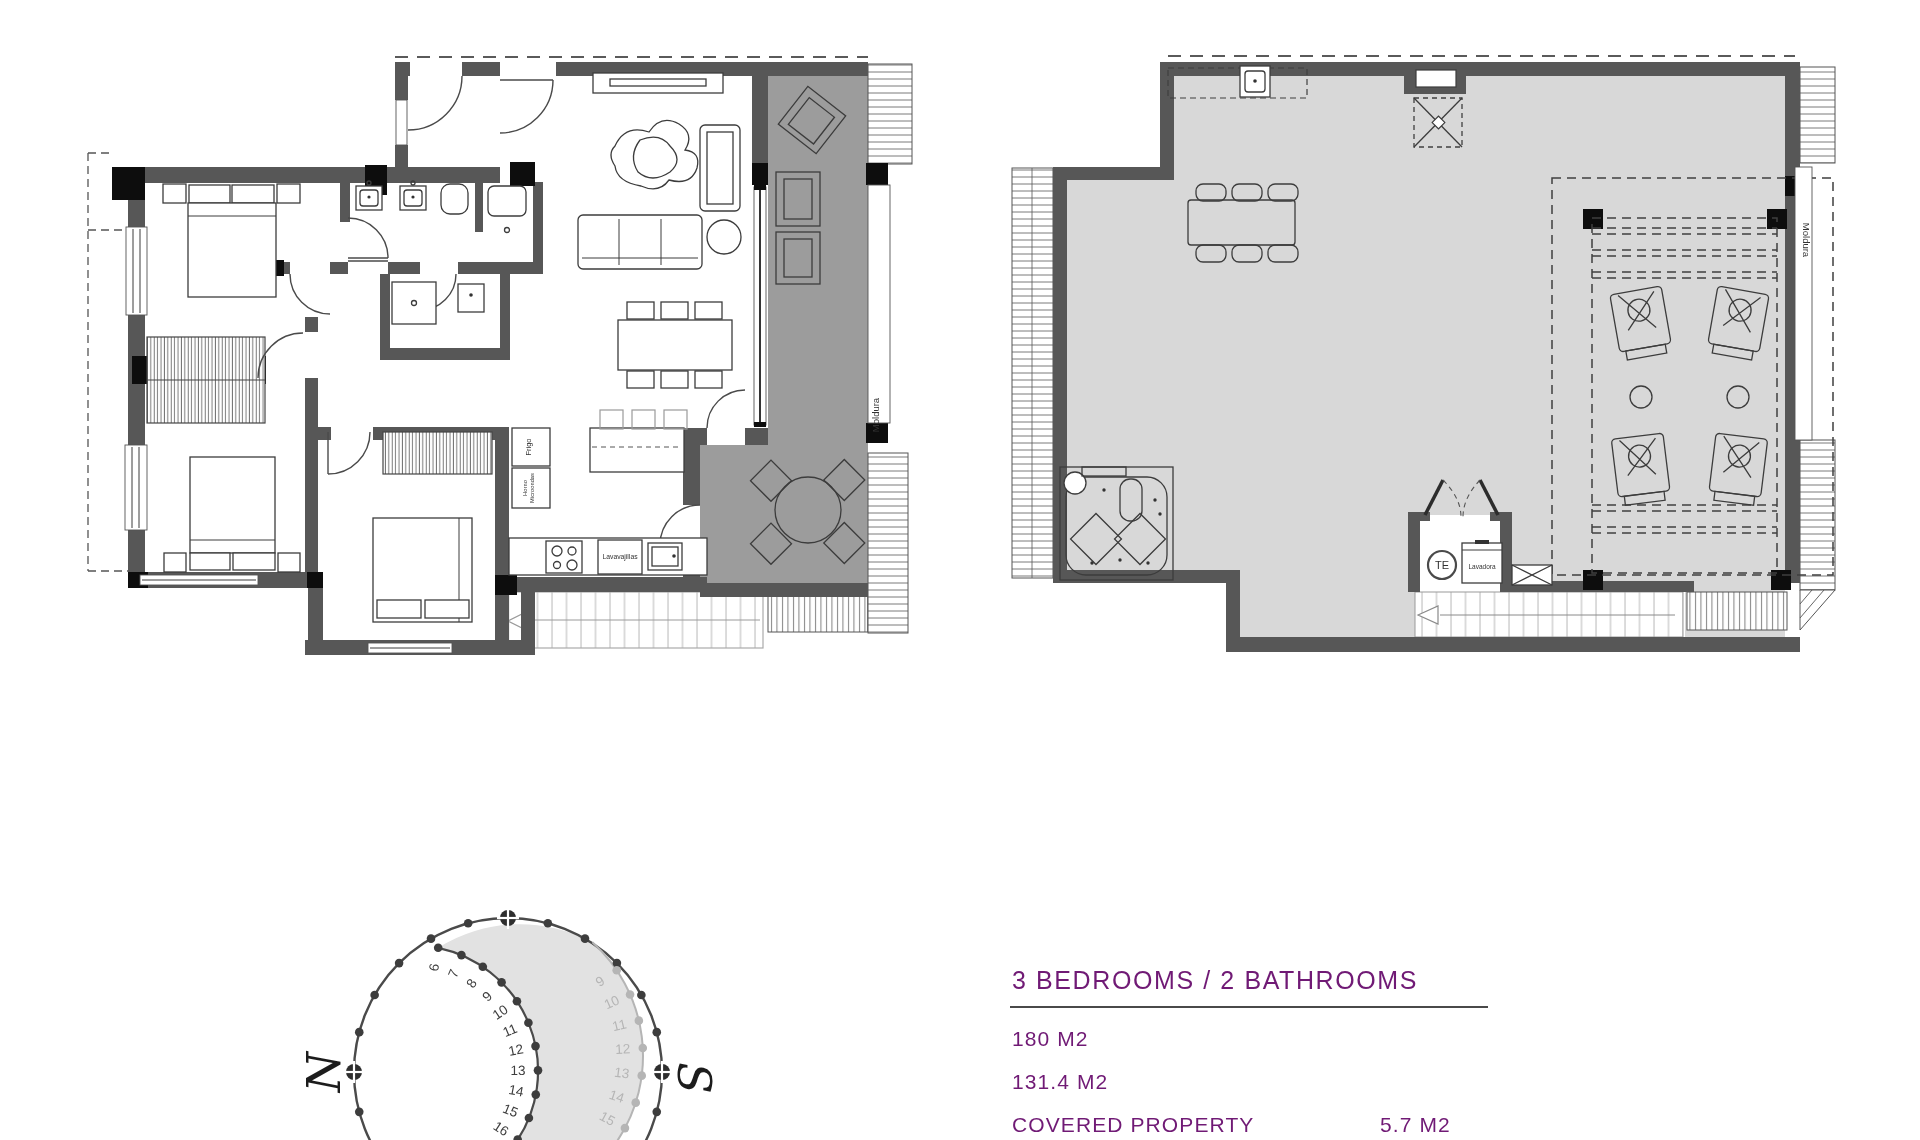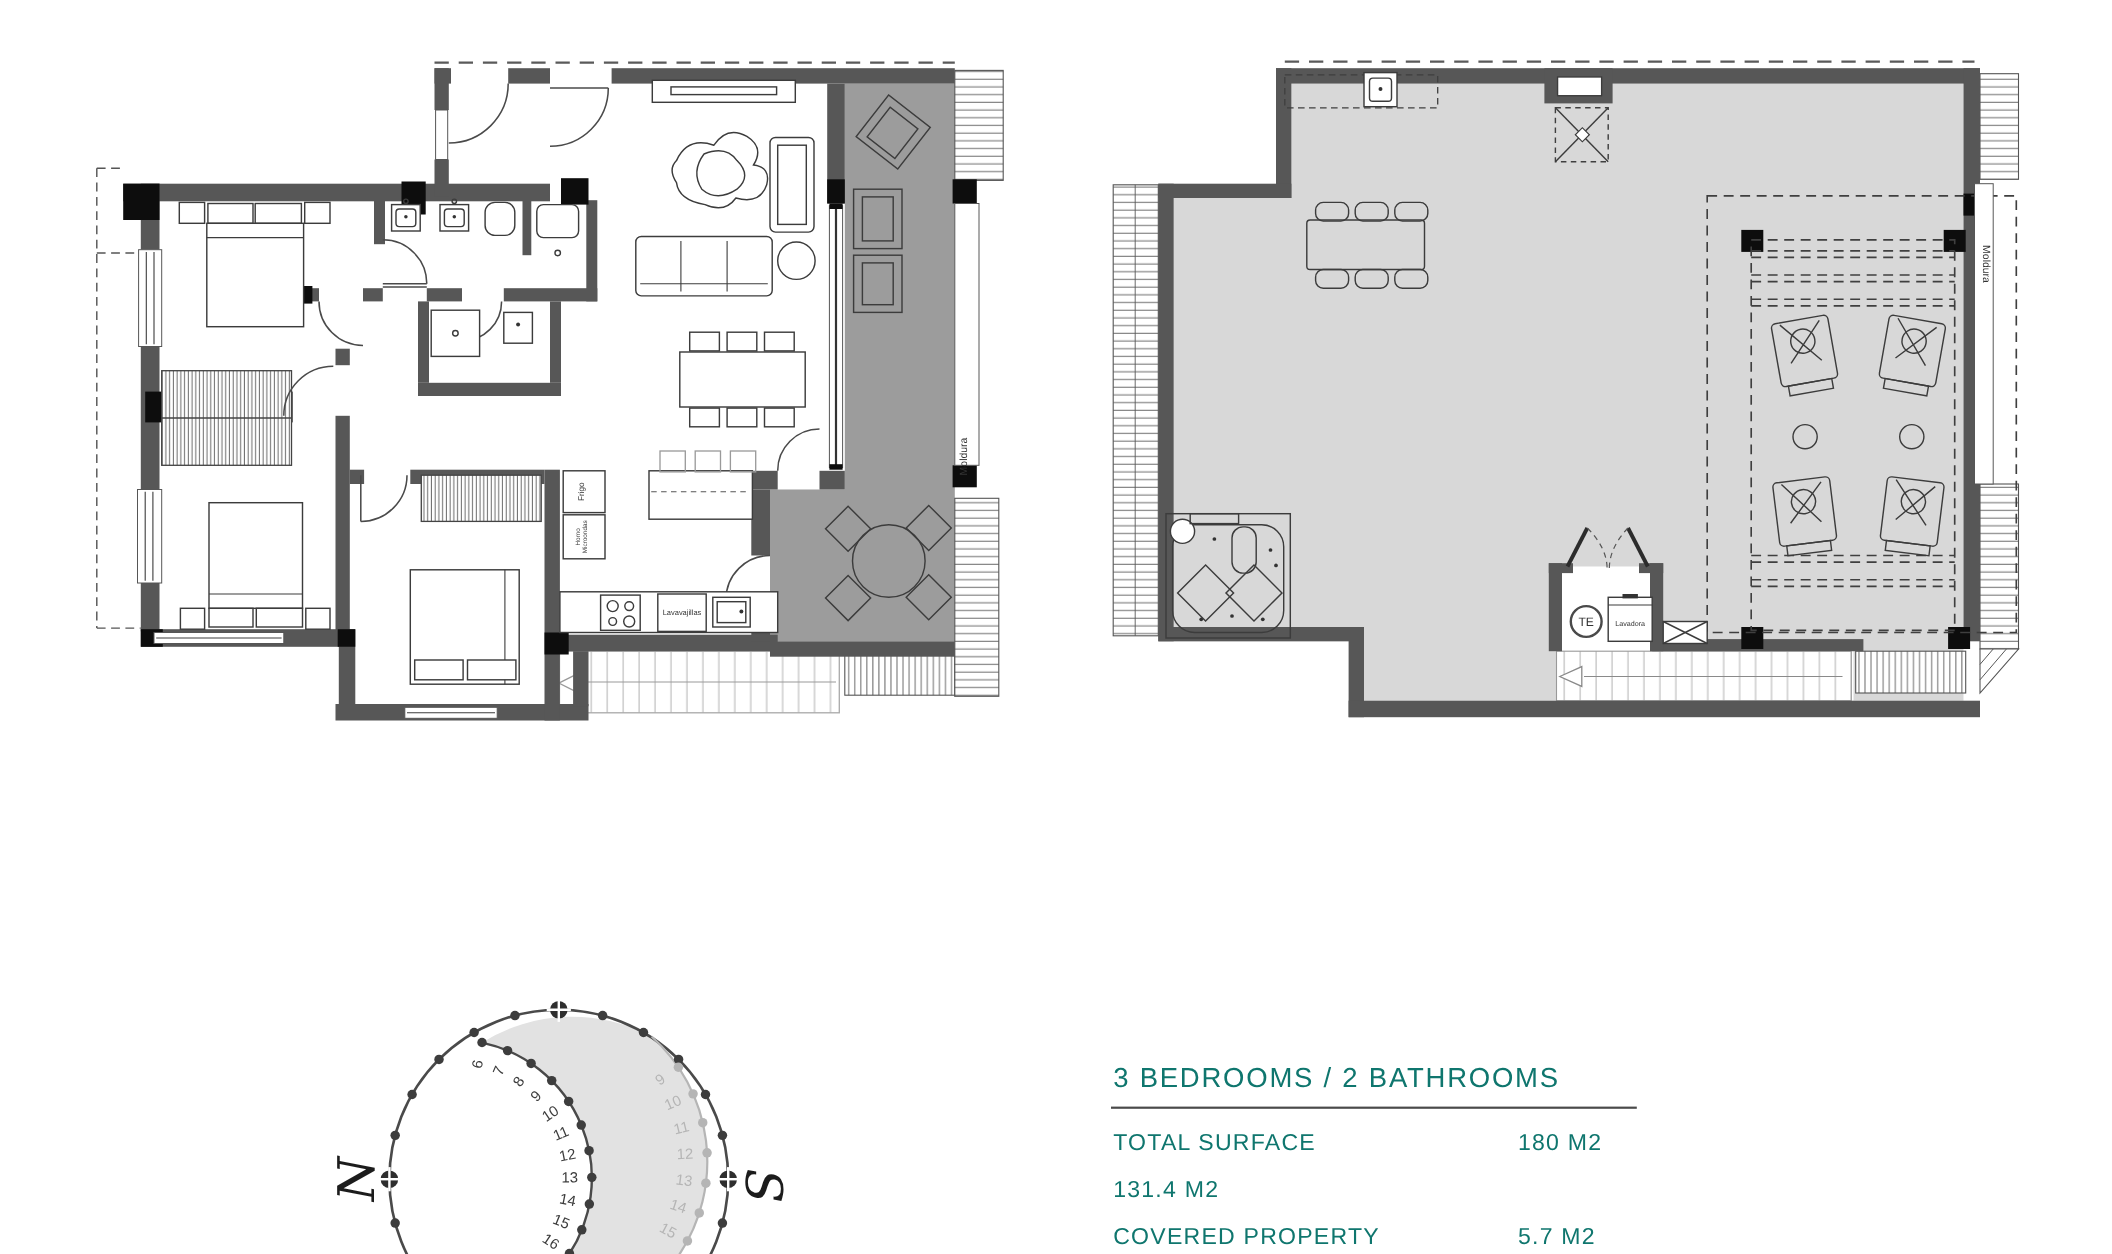--- a/index.html
+++ b/index.html
@@ -17,21 +17,21 @@
   .fl  {fill:none;stroke:#9a9a9a;stroke-width:1.2;}
   .win {fill:#fff;stroke:#555;stroke-width:0.9;}
   .arc {fill:none;stroke:#4a4a4a;stroke-width:1.4;}
   .thin{stroke:#3c3c3c;stroke-width:1;}
   .dash{stroke:#555;stroke-width:1.3;stroke-dasharray:8 5;fill:none;}
   .dashBig{stroke:#5a5a5a;stroke-width:2;stroke-dasharray:13 9;fill:none;}
   .pd  {fill:none;stroke:#3f3f3f;stroke-width:1.5;stroke-dasharray:9 6;}
   .hat {stroke:#555;stroke-width:0.9;fill:none;}
   .lbl {font-family:"Liberation Sans",sans-serif;fill:#333;}
   
-  .spec{position:absolute;left:1010px;top:966px;width:492px;color:#0f766e;}
+  .spec{position:absolute;left:1010px;top:966px;width:492px;color:#701a75;}
   .spec h2{font-size:25px;font-weight:400;letter-spacing:1.6px;margin:0 0 11px 2px;}
   .spec .divider{height:2px;background:#4a4a4a;width:478px;}
   .spec .row{display:grid;grid-template-columns:368px 1fr;font-size:21px;
              letter-spacing:1.1px;margin-top:19px;padding-left:2px;}
   
   .cardinal{font-family:"DejaVu Serif","Liberation Serif",serif;font-style:italic;
             font-size:46px;fill:#1c1c1c;}
 </style>
 </head>
 <body>
@@ -516,21 +516,20 @@
         <text x="616.668641352556" y="1096.5469517707254" font-size="13.5" fill="#b5b5b5" text-anchor="middle" dominant-baseline="central" transform="rotate(17.749999999999993 616.668641352556 1096.5469517707254)" font-family="&quot;Liberation Sans&quot;,sans-serif">14</text>
         <circle cx="624.9402469117326" cy="1128.111925250964" r="4.3" fill="#b5b5b5"></circle>
         <text x="607.3009989494146" y="1118.6855297933218" font-size="13.5" fill="#b5b5b5" text-anchor="middle" dominant-baseline="central" transform="rotate(28.119999999999997 607.3009989494146 1118.6855297933218)" font-family="&quot;Liberation Sans&quot;,sans-serif">15</text>
       </g>
 </svg>
 
 <div class="spec">
   <h2>3 BEDROOMS / 2 BATHROOMS</h2>
   <div class="divider"></div>
   <div class="row">
-    <span>TOTAL SURFACE</span>
     <span>180 M2</span>
   </div>
   <div class="row">
     <span>131.4 M2</span>
   </div>
   <div class="row">
     <span>COVERED PROPERTY</span>
     <span>5.7 M2</span>
   </div>
 </div>

